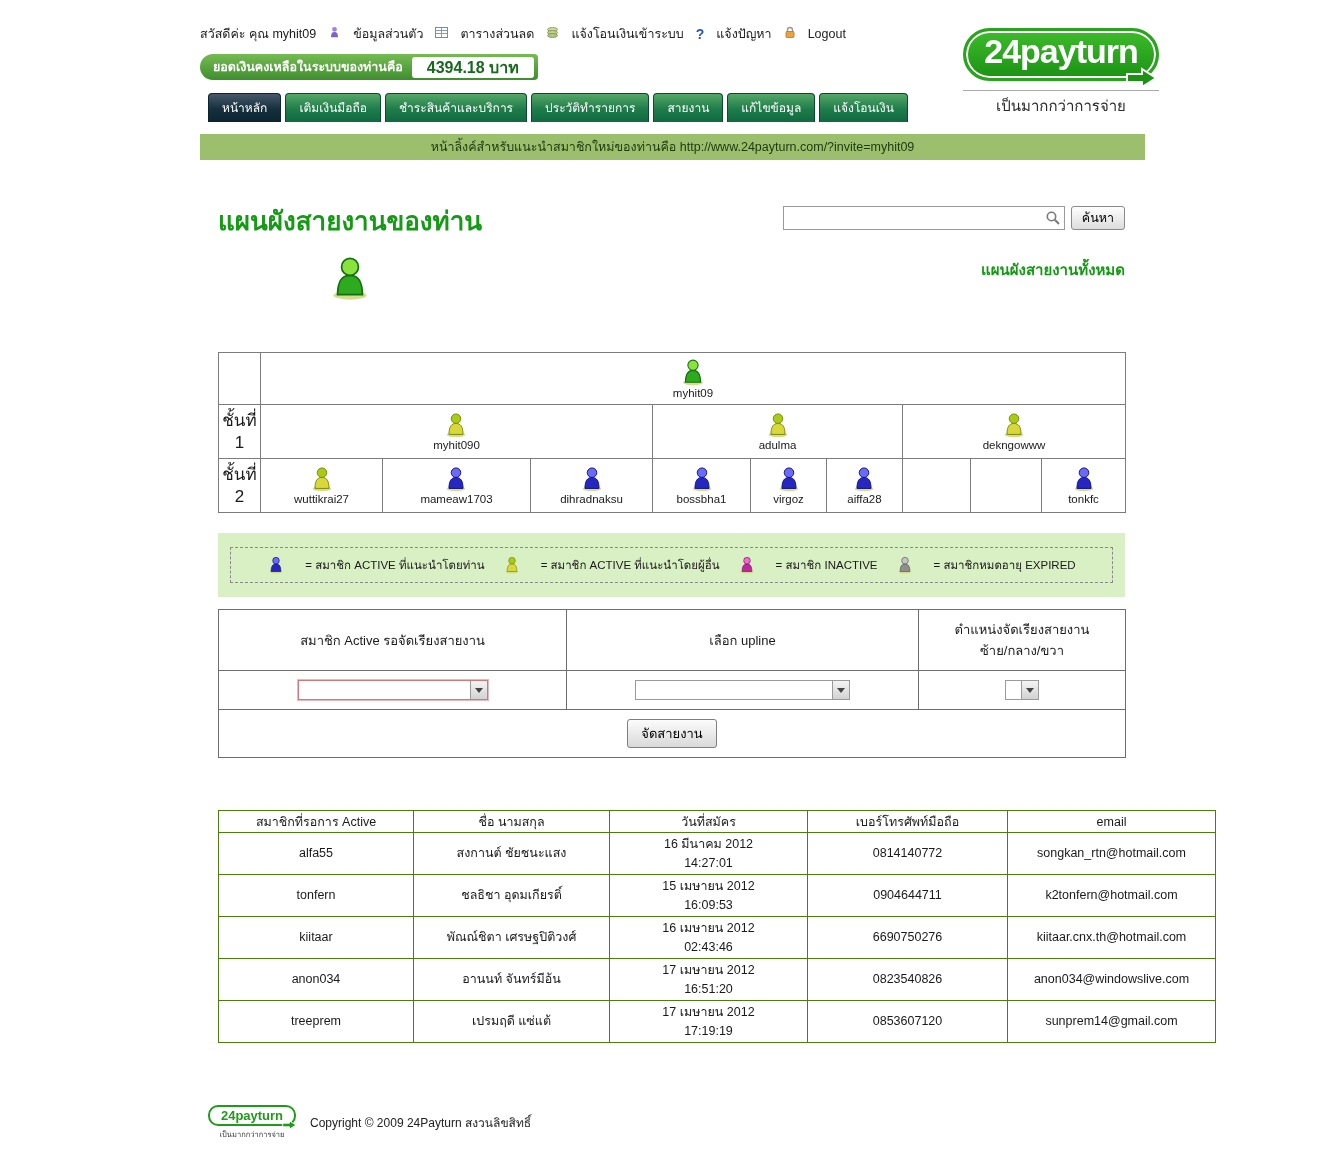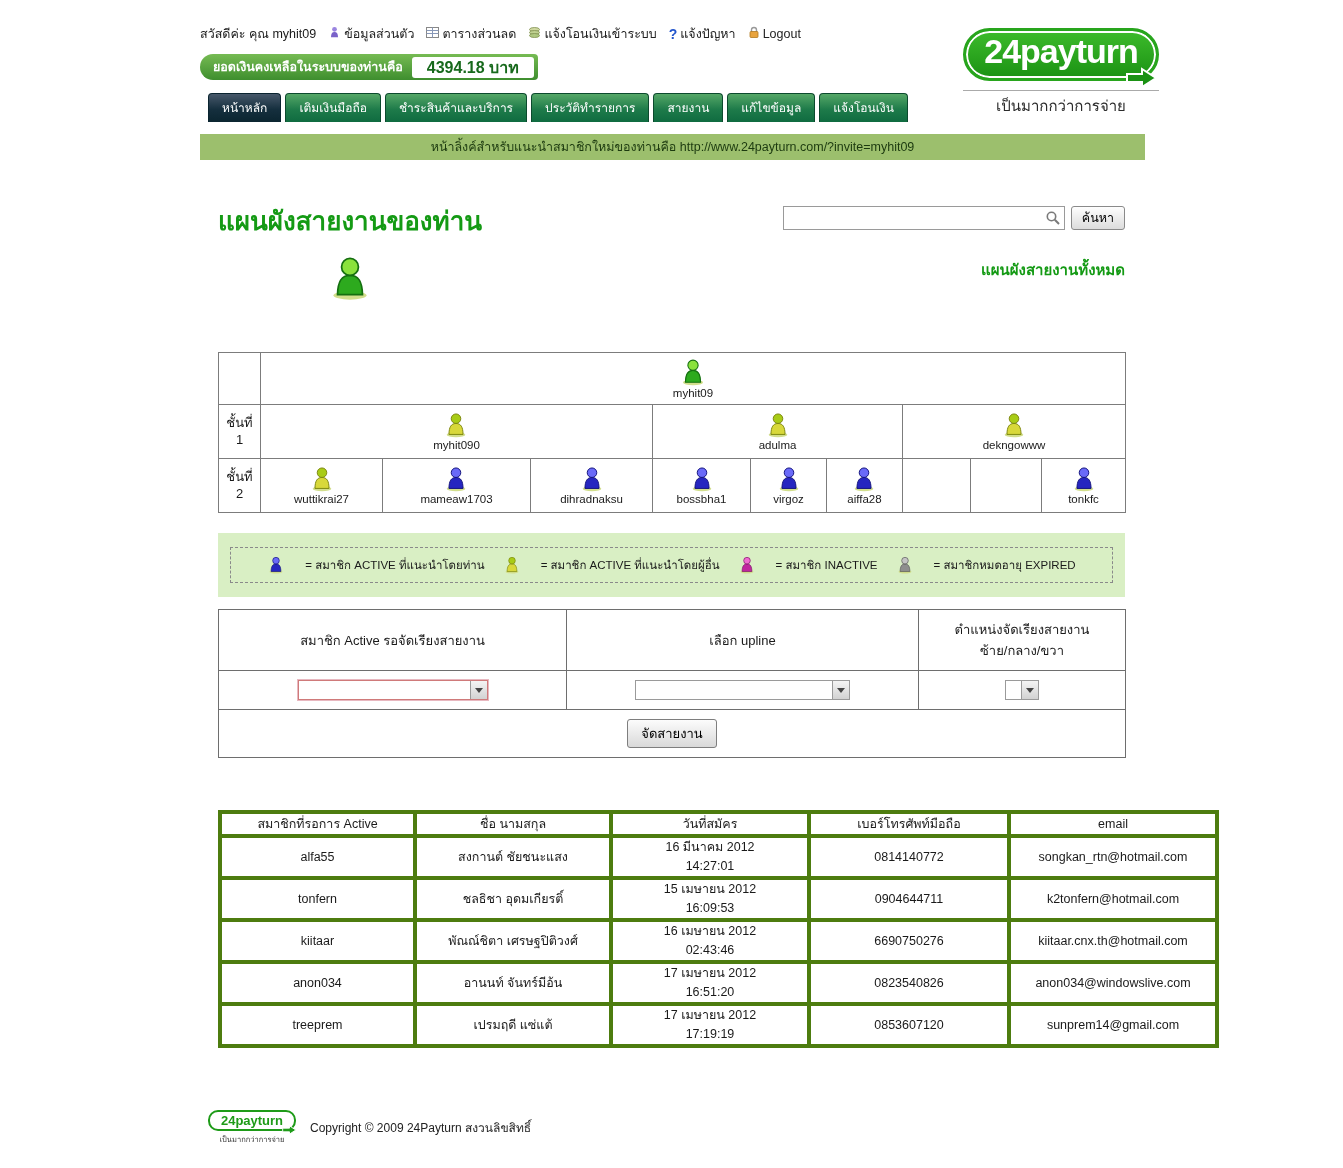--- a/index.html
+++ b/index.html
@@ -1,21 +1,21 @@
 <!DOCTYPE html>
 <html><head>
 <meta charset="utf-8">
 <style>
   * { box-sizing: border-box; }
   body { margin:0; background:#fff; width:1343px; font-family:"Liberation Sans","DejaVu Sans",sans-serif; font-size:13px; color:#1a1a1a; }
   .page { position:relative; width:1343px; min-height:1168px; overflow:hidden; }
 
   
   .menu-row { padding:24px 0 0 200px; display:flex; align-items:center; gap:12px; font-size:12.5px; white-space:nowrap; }
-  .menu-item { display:inline-flex; align-items:center; gap:3px; color:#222; text-decoration:none; cursor:pointer; }
+  .menu-item { display:inline-flex; align-items:center; gap:12px; color:#222; text-decoration:none; cursor:pointer; }
   .q-icon { color:#2255cc; font-weight:bold; font-size:14px; }
 
   
   .balance { margin:10px 8px 0 200px; width:338px; height:26px; display:flex; align-items:center; background:linear-gradient(#76bb53,#3e8e2e); border-radius:13px 4px 4px 13px; padding:2px 3px 2px 0; }
   .balance-label { color:#fff; font-weight:bold; font-size:12.5px; padding:0 9px 0 13px; white-space:nowrap; }
   .balance-value { background:#fff; border-radius:3px; color:#17691c; font-weight:bold; font-size:16px; padding:0 15px; height:21px; line-height:21px; white-space:nowrap; }
 
   
   .tabs { margin:13px 0 0 208px; display:flex; gap:4px; }
   .tab { color:#fff; font-weight:normal; font-size:12px; text-decoration:none; padding:4px 13px 5px; border-radius:4px 4px 0 0; background:linear-gradient(#55a767,#1e7b4a 55%,#0f6b40); border:1px solid #0c4a2e; border-bottom:none; cursor:pointer; white-space:nowrap; }
@@ -42,21 +42,21 @@
   .search-box input { width:100%; height:100%; border:none; outline:none; padding:0 24px 0 6px; font-size:13px; background:transparent; }
   .mag { position:absolute; right:3px; top:3px; cursor:pointer; line-height:0; }
   .search-btn { height:24px; padding:0 10px; font-size:12.5px; background:linear-gradient(#fefefe,#dcdcdc); border:1px solid #8a8a8a; border-radius:3px; cursor:pointer; font-family:inherit; }
   .all-link { margin-top:28px; color:#149a14; font-weight:bold; font-size:15px; text-decoration:none; cursor:pointer; }
 
   
   .tree { border-collapse:collapse; margin-top:48px; width:907px; table-layout:fixed; }
   .tree td { border:1px solid #7c7c7c; text-align:center; vertical-align:middle; padding:4px 2px; }
   .tree .tr-root td { height:52px; }
   .tree .tr-l1 td, .tree .tr-l2 td { height:54px; }
-  .lvl-label { font-size:13px; line-height:1.25; }
+  .lvl-label { font-size:17px; line-height:1.25; }
   .node { display:inline-block; line-height:1.1; cursor:pointer; }
   .node .p-icon { display:block; line-height:0; }
   .node-name { font-size:11.5px; margin-top:1px; }
 
   
   .legend { margin-top:20px; width:907px; background:#d9efc4; padding:14px 12px; }
   .legend-inner { border:1px dashed #8a8a8a; display:flex; justify-content:center; align-items:center; padding:8px 6px; font-size:11.5px; }
   .legend-item { display:inline-flex; align-items:center; gap:20px; margin:0 9px; }
   .legend-item .p-icon { line-height:0; }
 
@@ -66,21 +66,21 @@
   .fake-select { display:inline-flex; border:1px solid #9a9a9a; background:#fff; height:20px; cursor:pointer; vertical-align:middle; }
   .fake-select .fs-val { flex:1; }
   .fs-btn { width:17px; border-left:1px solid #9a9a9a; background:linear-gradient(#f4f4f4,#d2d2d2); display:flex; align-items:center; justify-content:center; }
   .fs-tri { width:0; height:0; border-left:4px solid transparent; border-right:4px solid transparent; border-top:5px solid #444; }
   .w190 { width:190px; } .w215 { width:215px; } .w34 { width:34px; }
   .red-border { border-color:#cf7a7a; outline:1px solid #e8b8c0; }
   .submit-btn { font-size:13px; padding:3px 13px; background:linear-gradient(#fcfcfc,#d9d9d9); border:1px solid #7e7e7e; border-radius:3px; cursor:pointer; font-family:inherit; }
 
   
   .pending { border-collapse:collapse; margin-top:52px; width:997px; table-layout:fixed; }
-  .pending th, .pending td { border:4px solid #4d7c0f; text-align:center; font-weight:normal; font-size:12.5px; padding:0; }
+  .pending th, .pending td { border:1px solid #4d7c0f; text-align:center; font-weight:normal; font-size:12.5px; padding:0; }
   .pending th { height:22px; }
   .pending td { height:42px; line-height:1.5; }
 
   
   .footer { margin:62px 0 24px 208px; display:flex; align-items:center; gap:14px; }
   .f-logo { width:88px; text-align:center; }
   .f-pill { position:relative; border:2px solid #1e9b18; border-radius:10px; color:#1e9b18; font-weight:bold; font-size:13px; padding:1px 6px; background:#fff; }
   .f-arrow { position:absolute; right:-3px; bottom:-6px; line-height:0; }
   .f-tag { font-size:7.5px; color:#333; margin-top:2px; }
   .copyright { font-size:12px; color:#222; }

